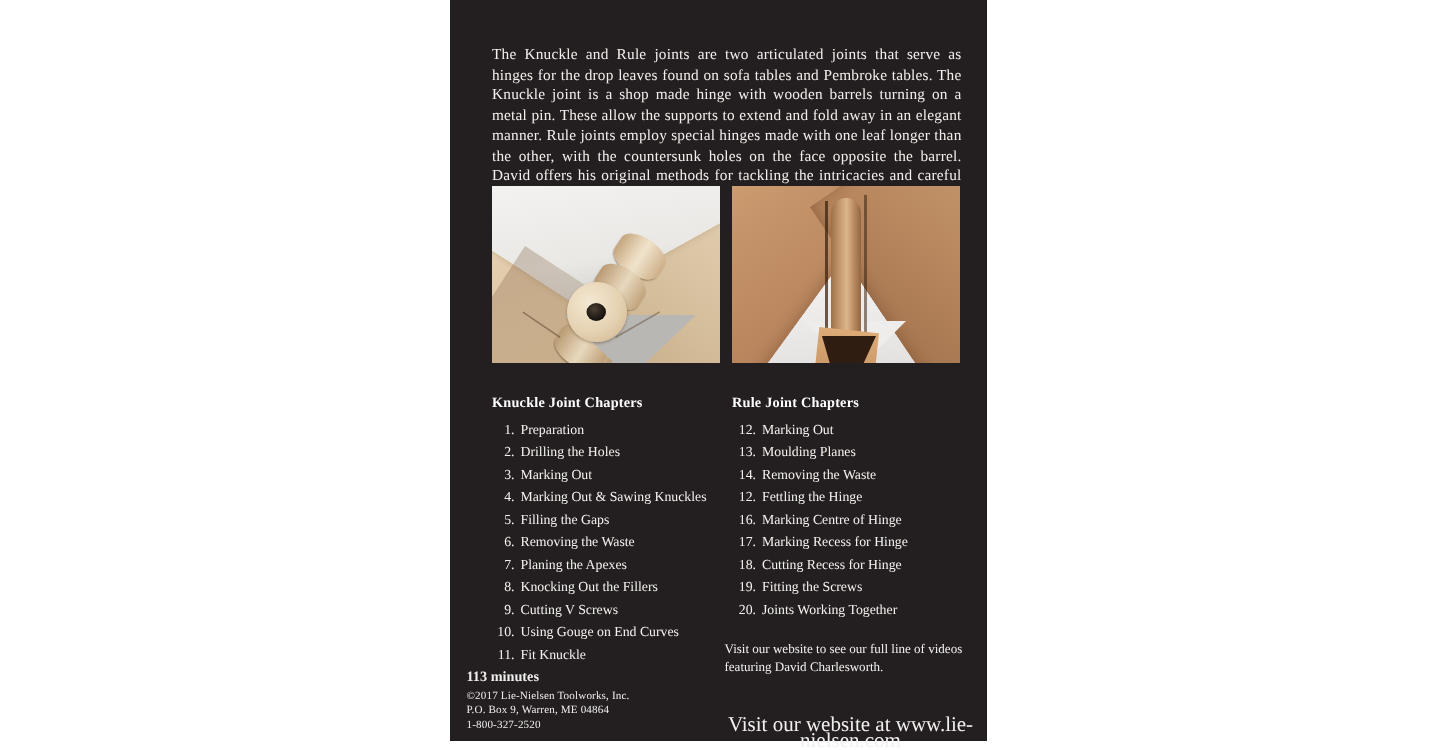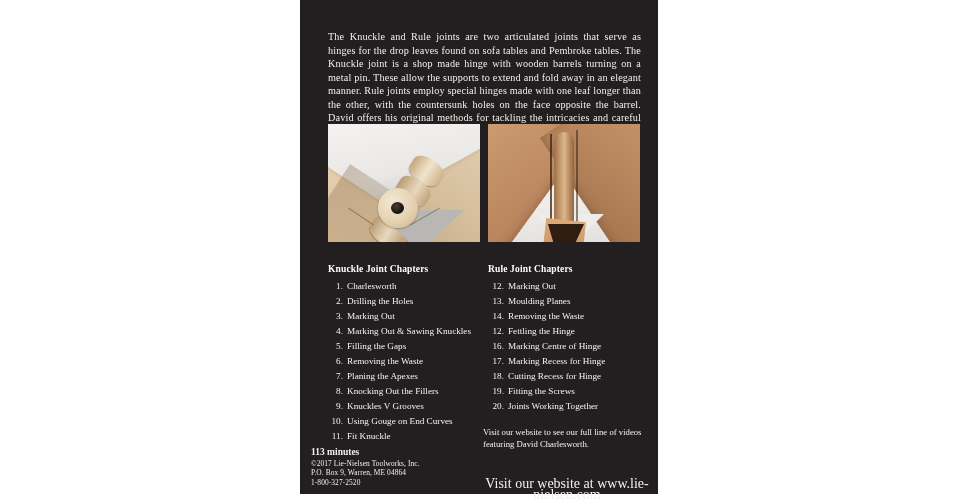--- a/index.html
+++ b/index.html
@@ -337,21 +337,21 @@
 
     </div>
 
     <div class="chapters">
 
       <div class="chapter-col left">
         <div class="col-title">Knuckle Joint Chapters</div>
         <ul class="chapter-list">
           <li class="chapter-item">
             <span class="chapter-num">1.</span>
-            <span class="chapter-label">Charlesworth</span>
+            <span class="chapter-label">Preparation</span>
           </li>
           <li class="chapter-item">
             <span class="chapter-num">2.</span>
             <span class="chapter-label">Drilling the Holes</span>
           </li>
           <li class="chapter-item">
             <span class="chapter-num">3.</span>
             <span class="chapter-label">Marking Out</span>
           </li>
           <li class="chapter-item">
@@ -369,21 +369,21 @@
           <li class="chapter-item">
             <span class="chapter-num">7.</span>
             <span class="chapter-label">Planing the Apexes</span>
           </li>
           <li class="chapter-item">
             <span class="chapter-num">8.</span>
             <span class="chapter-label">Knocking Out the Fillers</span>
           </li>
           <li class="chapter-item">
             <span class="chapter-num">9.</span>
-            <span class="chapter-label">Knuckles V Grooves</span>
+            <span class="chapter-label">Cutting V Screws</span>
           </li>
           <li class="chapter-item">
             <span class="chapter-num">10.</span>
             <span class="chapter-label">Using Gouge on End Curves</span>
           </li>
           <li class="chapter-item">
             <span class="chapter-num">11.</span>
             <span class="chapter-label">Fit Knuckle</span>
           </li>
         </ul>

